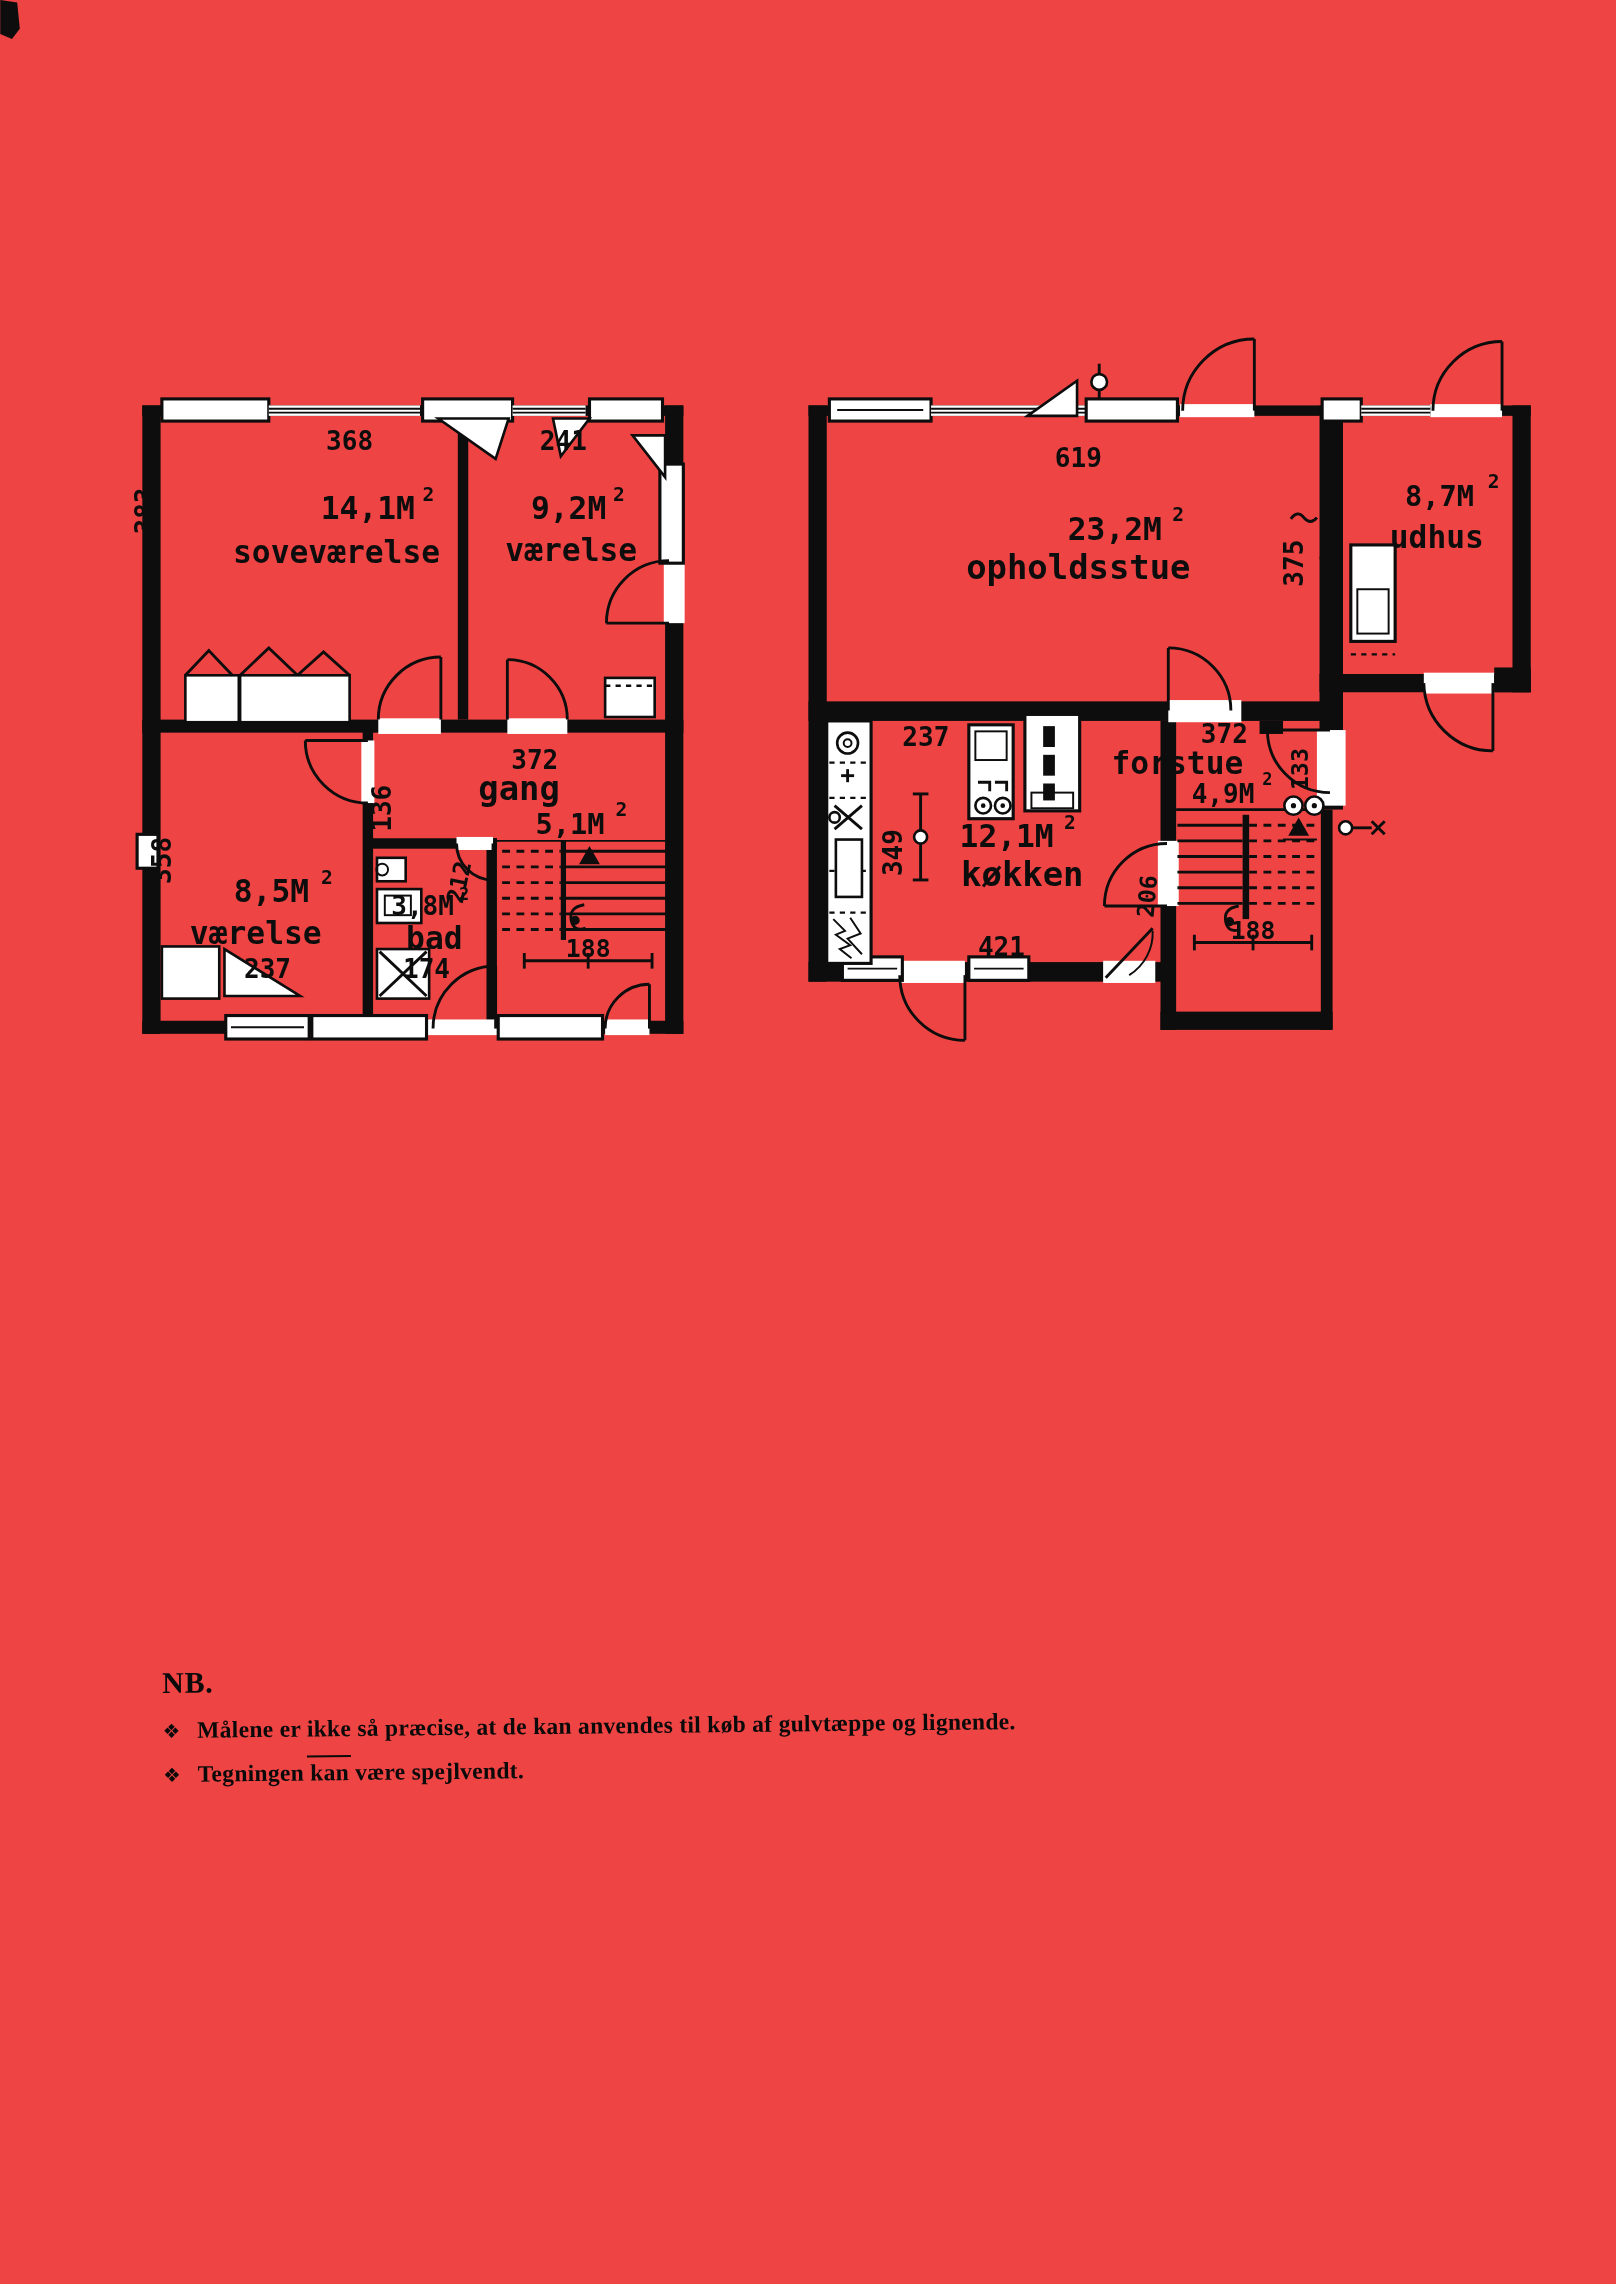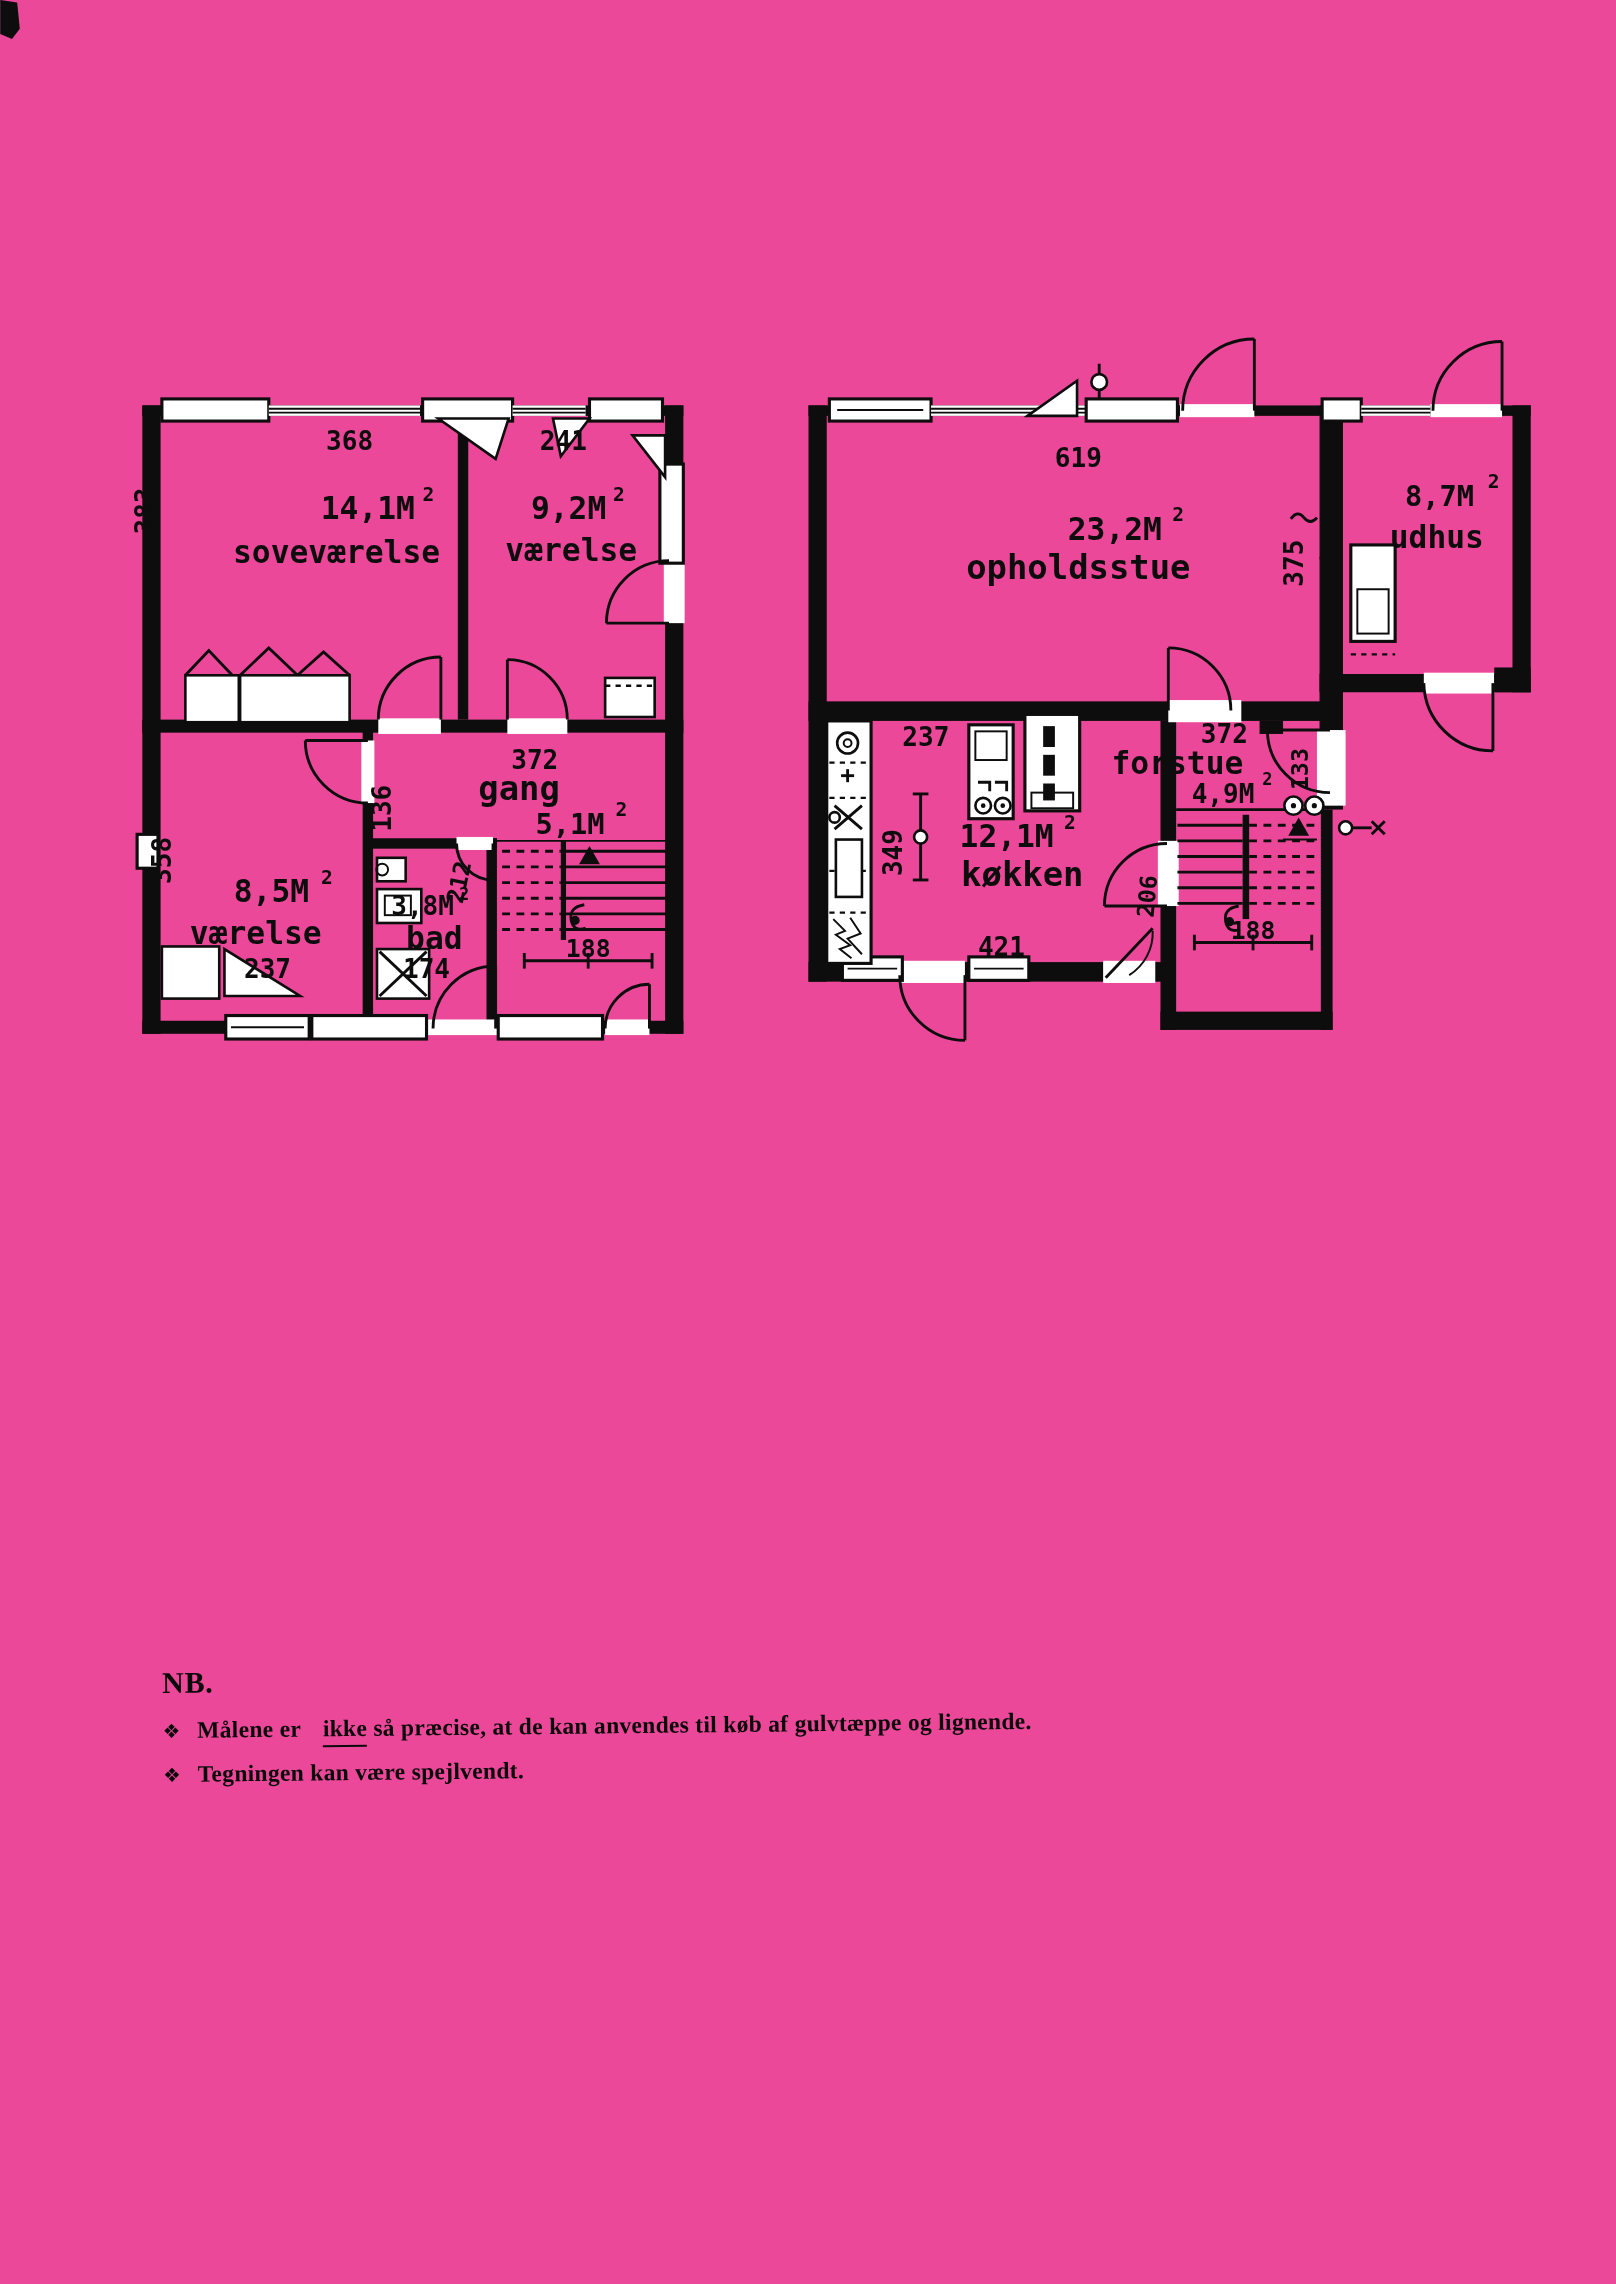--- a/index.html
+++ b/index.html
@@ -1,16 +1,16 @@
 <!DOCTYPE html>
 <html style="font-size:10.4px"><head>
 <meta charset="utf-8">
 <style>
   html,body{margin:0;padding:0;background:#e8e8e8;}
-  .page{position:relative;width:1617px;height:2284px;background:#ec4899;overflow:hidden;}
+  .page{position:relative;width:1617px;height:2284px;background:#ef4444;overflow:hidden;}
   svg.plansvg{position:absolute;left:0;top:0;width:1617px;height:2284px;display:block;}
   svg text{font-family:"DejaVu Sans Mono",monospace;font-weight:700;fill:#0d0d0d;}
   .mid{text-anchor:middle;}
   .t13{font-size:13px}.t15{font-size:15px}.t18{font-size:18px}.t19{font-size:19px}
   .t20{font-size:20px}.t22{font-size:22px}.t24{font-size:24px}.t26{font-size:26px}
   .w{fill:#0d0d0d;}
   .blk{fill:#0d0d0d;}
   .gap{fill:#ffffff;}
   .wb{fill:#ffffff;stroke:#0d0d0d;stroke-width:2.4;}
   .fix{fill:#ffffff;stroke:#0d0d0d;stroke-width:2;}
@@ -18,21 +18,21 @@
   .thin{stroke:#0d0d0d;stroke-width:1.5;fill:none;}
   .dash{stroke:#0d0d0d;stroke-width:2.2;fill:none;stroke-dasharray:6 5;}
   .dashthin{stroke:#0d0d0d;stroke-width:1.8;fill:none;stroke-dasharray:4 4;}
   .note{position:absolute;left:162px;top:1666px;width:1147px;color:#0a0a0a;
         font-family:"Liberation Serif",serif;transform:rotate(-0.6deg);transform-origin:0 0;}
   .note h1{margin:0;font-size:30px;font-weight:700;letter-spacing:0.7px;}
   .note ul{list-style:none;margin:17px 0 0 0;padding:0;}
   .note li{display:flex;align-items:baseline;gap:17px;font-size:23.5px;font-weight:700;margin-top:17px;}
   .note .bullet{font-family:"DejaVu Sans",sans-serif;font-size:19.6px;flex:0 0 auto;}
   .note .txt{letter-spacing:0.3px;}
-  .note .u{border-bottom:2.6px solid #0a0a0a;padding-bottom:4px;margin-left:16px;}
+  .note .u{border-bottom:2.6px solid #0a0a0a;padding-bottom:14px;}
 </style>
 </head>
 <body>
 
 <div class="page">
 <svg class="plansvg" viewBox="0 0 1240 1752">
 
   <path d="M0,0 L13,2 L15,22 L9,30 L0,26 Z" class="blk"></path>
 
   <g>

